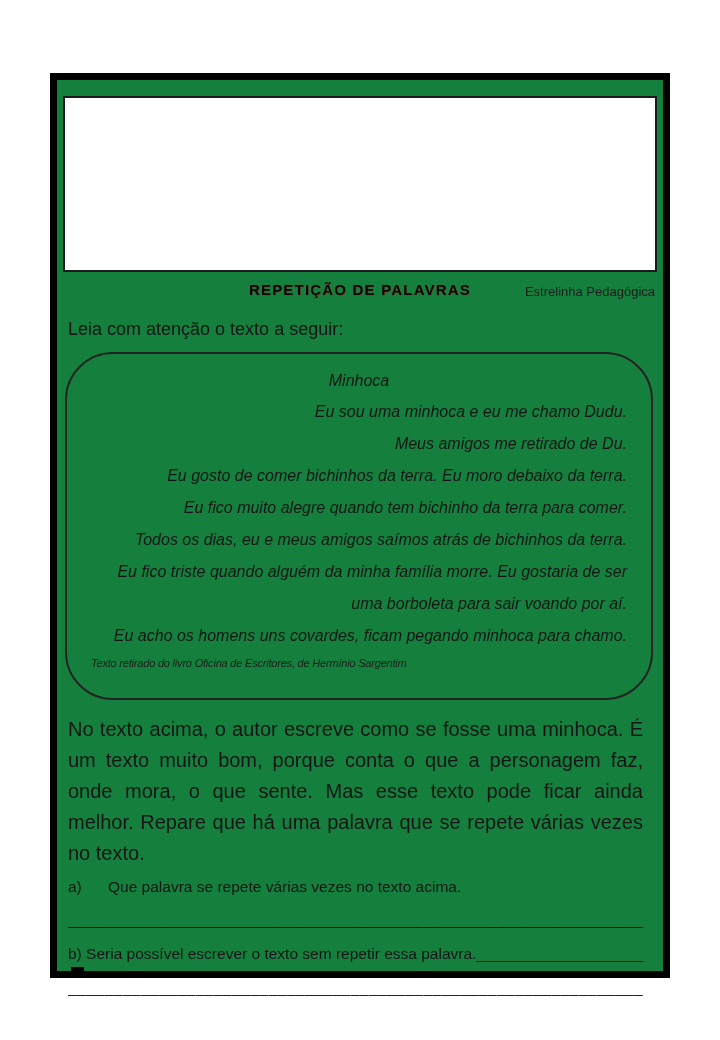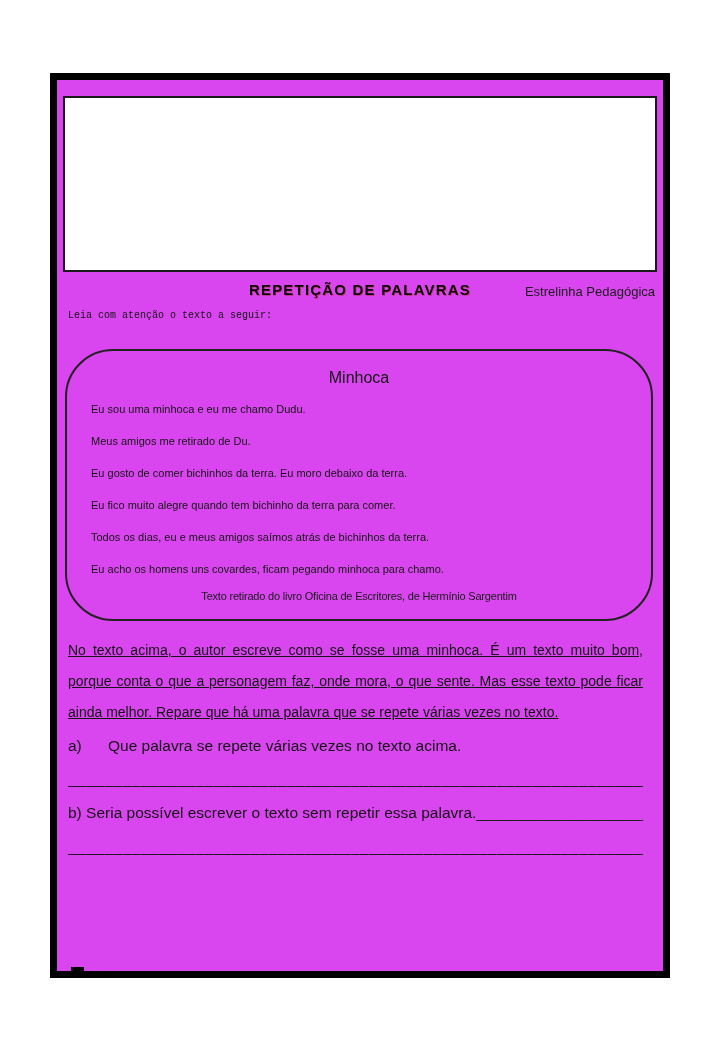--- a/index.html
+++ b/index.html
@@ -9,62 +9,62 @@
     background:#ffffff;
     font-family:"Liberation Sans", sans-serif;
     color:#151515;
     overflow:hidden;
   }
   .frame {
     position:absolute; left:50px; top:73px;
     width:620px; height:905px;
     border:7px solid #000;
     box-sizing:border-box;
-    background:#d946ef;
+    background:#15803d;
   }
   .picture-box {
     margin:16px auto 0 auto;
     width:594px; height:176px;
     border:2px solid #1a1a1a;
     box-sizing:border-box;
     background:#fff;
   }
   .title-row { position:relative; height:24px; margin-top:9px; }
   .doc-title {
     text-align:center;
     font-size:15px; font-weight:bold;
     letter-spacing:1.2px;
     color:#0d0202;
     text-shadow:0.6px 0.6px 0 rgba(165,40,35,0.45);
   }
   .brand {
     position:absolute; right:8px; top:3px;
     font-size:13px; color:#1c1c1c;
   }
-  .lead { margin:0 0 0 11px; font-size:10px; line-height:22px;font-family:Liberation Mono, monospace; }
+  .lead { margin:13px 0 0 11px; font-size:18px; line-height:22px; }
   .story-box {
-    margin:22px 10px 0 8px;
+    margin:12px 10px 0 8px;
     border:2px solid #222;
     border-radius:48px;
-    padding:12px 24px 14px 24px;
+    padding:12px 24px 26px 24px;
     box-sizing:border-box;
+    font-style:italic;
   }
   .story-title { text-align:center; font-size:16px; line-height:30px; }
-  .story-line { font-size:11px; line-height:32px; margin:0; }
+  .story-line { font-size:16px; line-height:32px; margin:0;text-align:right; }
   .story-credit {
-    text-align:center;
+    text-align:left;
     font-size:11px; line-height:18px;
     margin-top:2px; letter-spacing:-0.2px;
     color:#1b1b1b;
   }
   .commentary {
     margin:14px 20px 0 11px;
-    font-size:14px; line-height:31px;
+    font-size:20px; line-height:31px;
     text-align:justify;
-    text-decoration:underline;
   }
   .qa { margin:2px 20px 0 11px; font-size:15.5px; }
   .q-a { display:flex; line-height:32px; }
   .q-a-label { width:40px; flex:0 0 40px; }
   .answer-line {
     line-height:34px; height:34px;
     white-space:nowrap; overflow:hidden;
     letter-spacing:0.5px; color:#101010;
   }
   .q-b {
@@ -91,20 +91,21 @@
 
     <div class="lead">Leia com atenção o texto a seguir:</div>
 
     <div class="story-box">
       <div class="story-title">Minhoca</div>
       <p class="story-line">Eu sou uma minhoca e eu me chamo Dudu.</p>
       <p class="story-line">Meus amigos me retirado de Du.</p>
       <p class="story-line">Eu gosto de comer bichinhos da terra. Eu moro debaixo da terra.</p>
       <p class="story-line">Eu fico muito alegre quando tem bichinho da terra para comer.</p>
       <p class="story-line">Todos os dias, eu e meus amigos saímos atrás de bichinhos  da terra.</p>
+      <p class="story-line">Eu fico triste quando alguém da minha família morre. Eu gostaria de ser uma borboleta para sair voando por aí.</p>
       <p class="story-line">Eu acho os homens uns covardes, ficam pegando minhoca para chamo.</p>
       <div class="story-credit">Texto retirado do livro Oficina de Escritores, de Hermínio Sargentim</div>
     </div>
 
     <div class="commentary">No texto acima, o autor escreve como se fosse uma minhoca. É um texto muito bom, porque conta o que a personagem faz, onde mora, o que sente. Mas esse texto pode ficar ainda melhor. Repare que há uma palavra que se repete  várias vezes no texto.</div>
 
     <div class="qa">
       <div class="q-a">
         <span class="q-a-label">a)</span>
         <span>Que palavra se repete várias vezes no texto acima.</span>

